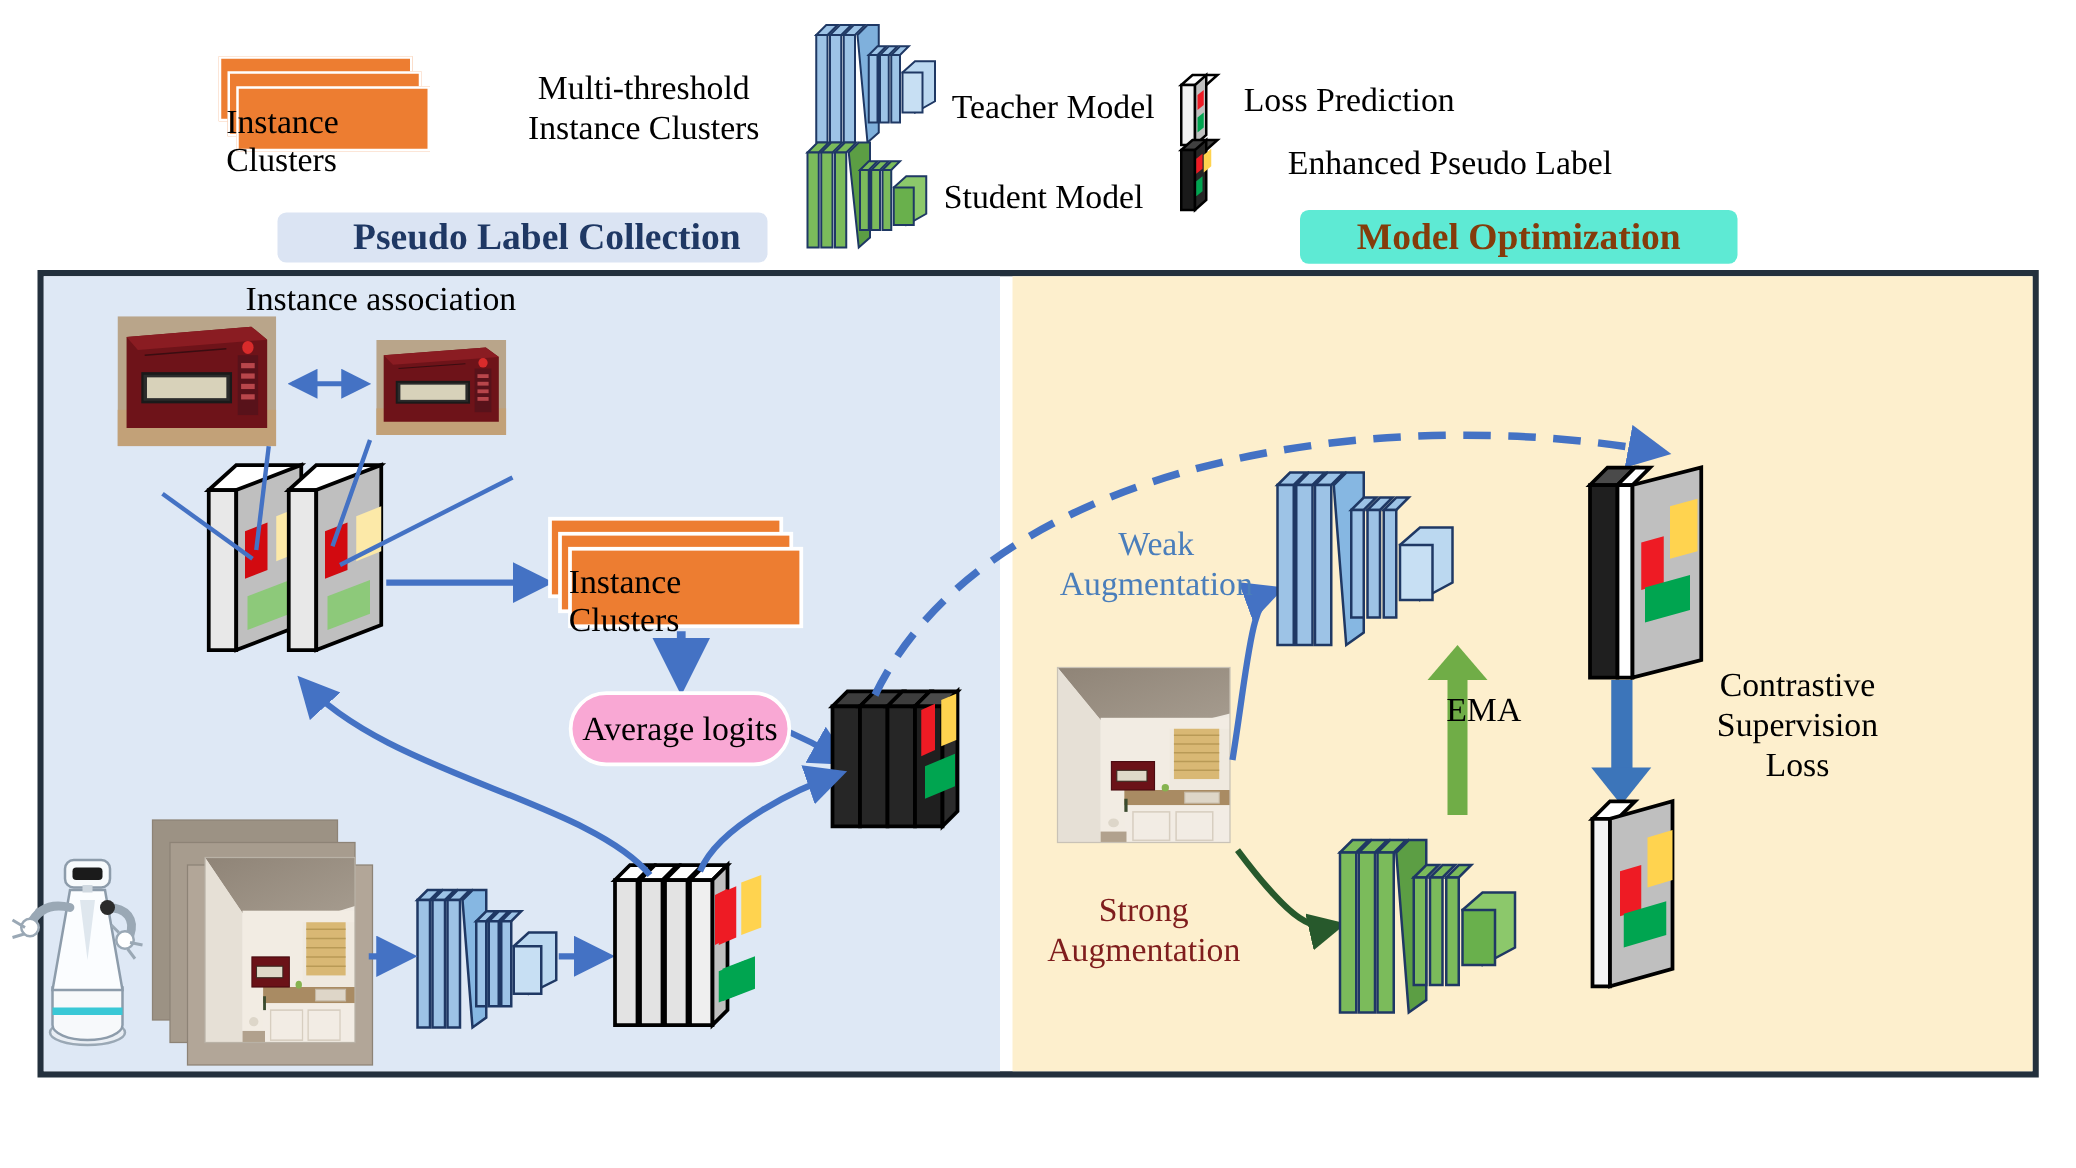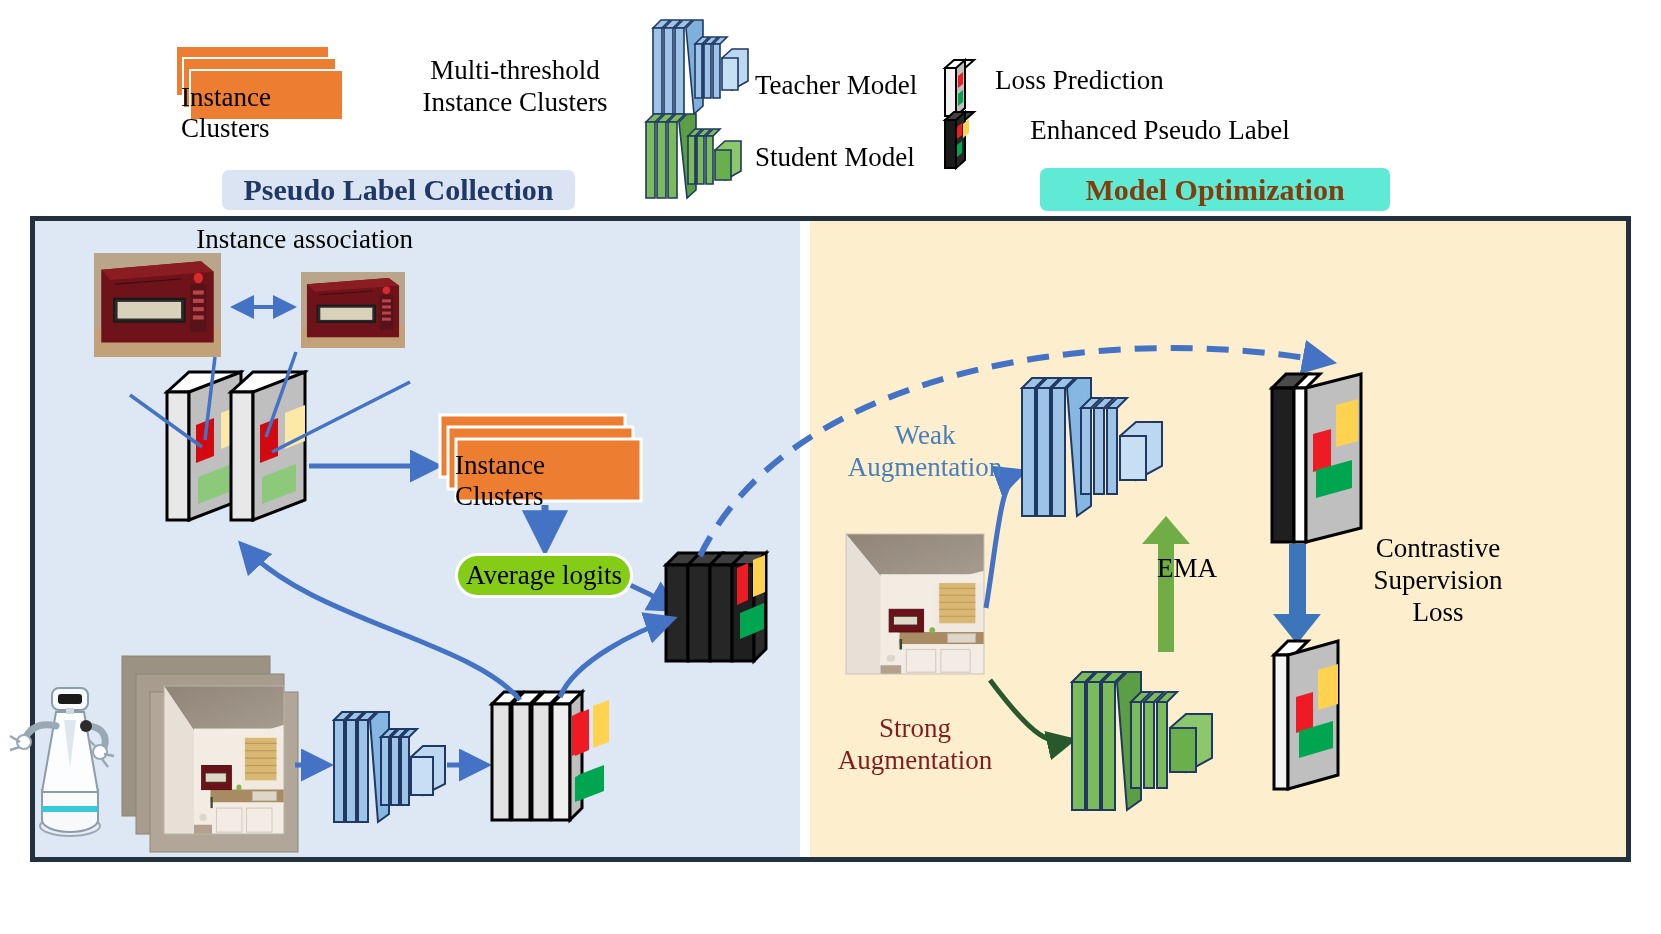--- a/index.html
+++ b/index.html
@@ -8,51 +8,51 @@
   .abs{position:absolute;}
   .lbl{color:#000;font-size:27px;line-height:1.18;text-align:center;white-space:pre-line;}
 
   
   #legend-clusters-stack{left:175px;top:45px;width:175px;height:80px;}
   .oc{position:absolute;background:#ED7D31;border:2px solid #ffffff;box-sizing:border-box;}
   #legend-clusters-label{left:181px;top:82px;width:180px;font-size:27px;color:#000;text-align:left;}
 
   #legend-multithreshold-label{left:400px;top:55px;width:230px;}
 
-  #legend-teacher-label{left:755px;top:70px;width:175px;text-align:left;}
+  #legend-teacher-label{left:755px;top:70px;width:175px;text-align:center;}
   #legend-student-label{left:755px;top:142px;width:175px;text-align:left;}
   #legend-prediction-label{left:995px;top:65px;width:280px;text-align:left;}
   #legend-pseudolabel-label{left:995px;top:115px;width:330px;text-align:center;}
 
   
   .banner{border-radius:7px;font-weight:bold;font-size:30px;display:flex;
           align-items:center;justify-content:center;}
   #banner-pseudo-label-collection{left:222px;top:170px;width:353px;height:40px;
-          background:#dbe4f3;color:#1f3864;}
+          background:#dbe4f3;color:#1f3864;padding-left:39px;}
   #banner-model-optimization{left:1040px;top:168px;width:350px;height:43px;
           background:#5eead4;color:#843c0b;}
 
   
   #diagram-frame{left:30px;top:216px;width:1601px;height:646px;
           border:5px solid #23303d;box-sizing:border-box;background:#fff;}
   #panel-pseudo-label-collection{position:absolute;left:0;top:0;width:765px;height:100%;
           background:#dee8f5;}
   #panel-model-optimization{position:absolute;left:775px;top:0;right:0;height:100%;
           background:#fdefcd;}
 
   
   #label-instance-association{left:163px;top:224px;width:250px;text-align:right;font-family:Liberation Serif, serif;}
   #label-weak-augmentation{left:840px;top:420px;width:170px;color:#4a7ebb;}
   #label-strong-augmentation{left:820px;top:713px;width:190px;color:#7f1d1d;}
   #label-ema{left:1152px;top:553px;width:70px;}
   #label-contrastive-loss{left:1348px;top:533px;width:180px;}
   #instance-clusters-box-label{left:455px;top:450px;width:185px;font-size:27px;text-align:left;color:#000;}
 
   
-  #average-logits-pill{left:455px;top:553px;width:178px;height:45px;background:#84cc16;
+  #average-logits-pill{left:455px;top:553px;width:178px;height:60px;background:#f9a8d4;
         border:3px solid #ffffff;border-radius:31px;box-sizing:border-box;
         display:flex;align-items:center;justify-content:center;font-size:27px;color:#000;}
 
   svg.ov{position:absolute;left:0;top:0;width:1661px;height:934px;pointer-events:none;}
 </style>
 </head>
 <body>
 
 <div class="abs" id="legend-clusters-stack">
   <div class="oc" style="left:0;top:0;width:155px;height:52px;"></div>

